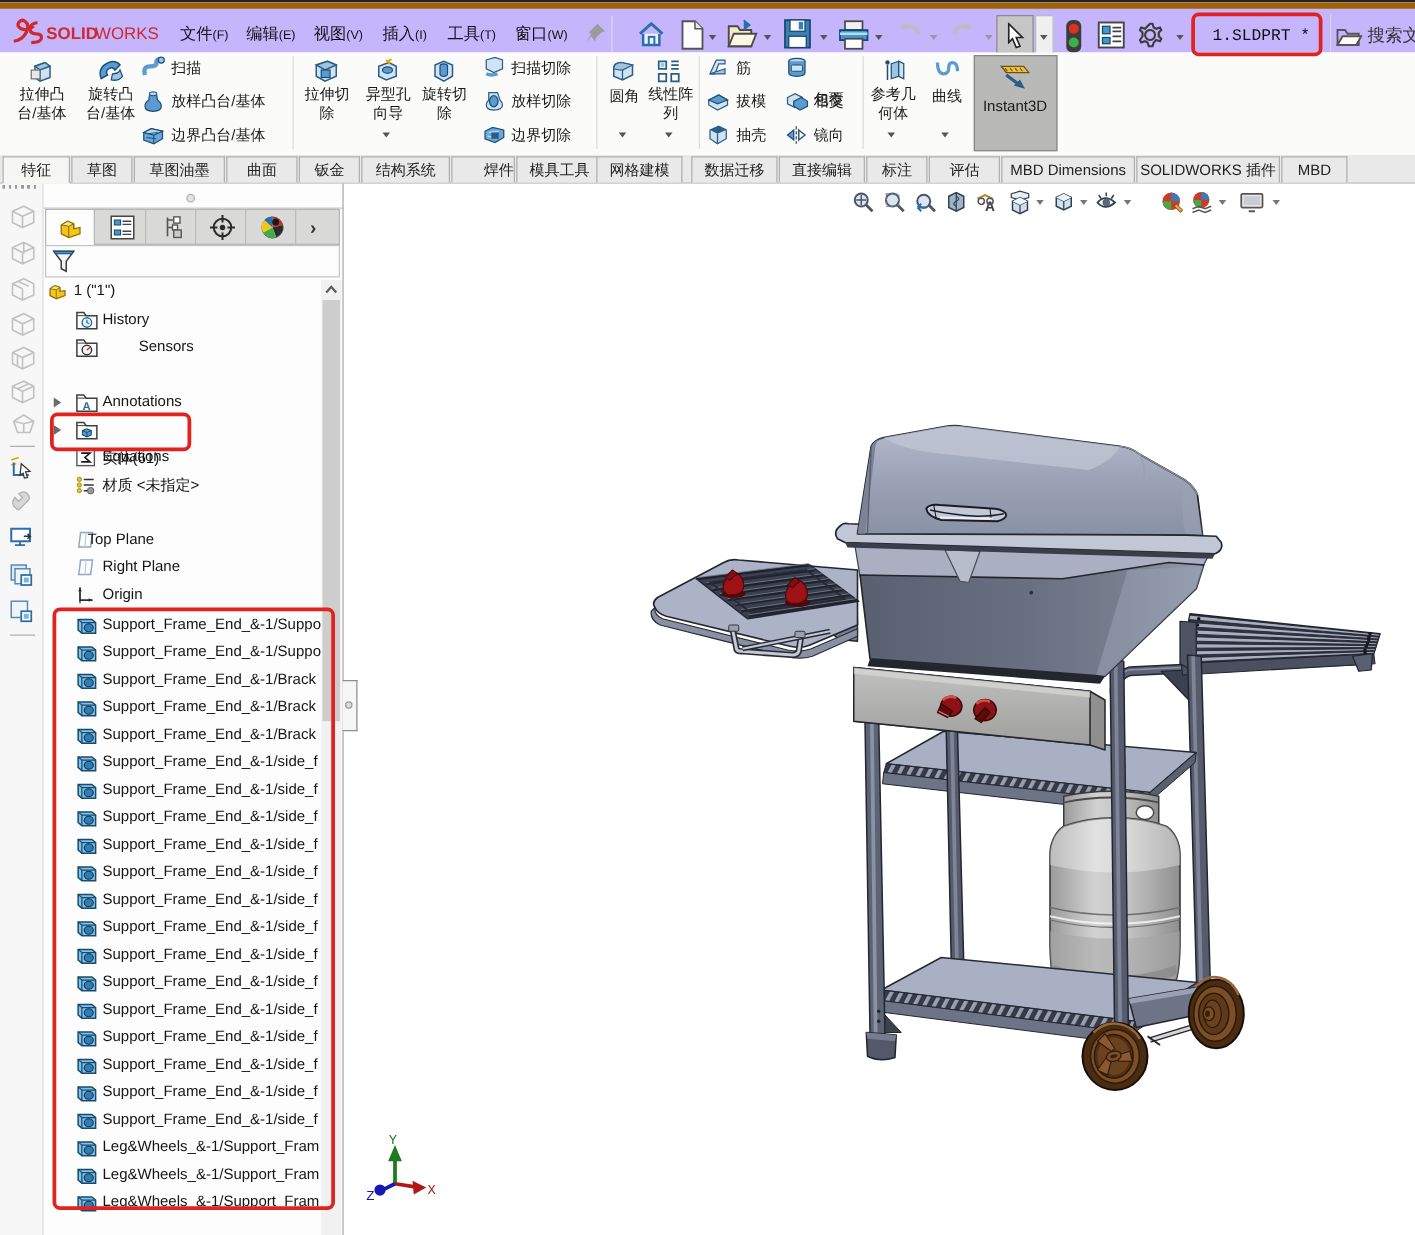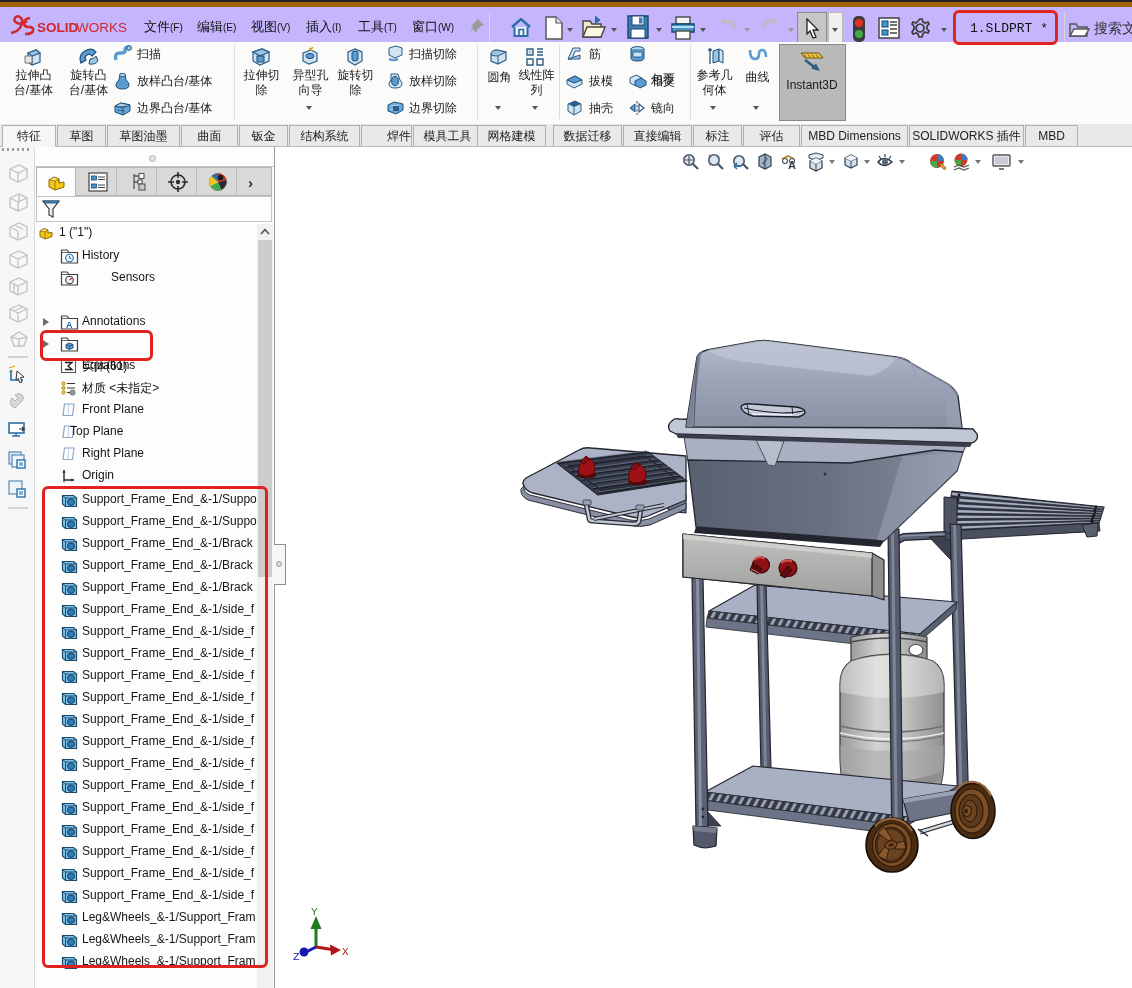--- a/index.html
+++ b/index.html
@@ -441,27 +441,20 @@
       <div class="trow" style="top:230px;">
           <svg class="abs" style="left:25px; top:3px;" width="17" height="16" viewBox="0 0 17 16">
             <circle cx="3.5" cy="3.5" r="1.7" fill="#f5c518" stroke="#8a6d00" stroke-width="0.6"></circle>
             <circle cx="3.5" cy="8" r="1.7" fill="#f5c518" stroke="#8a6d00" stroke-width="0.6"></circle>
             <circle cx="3.5" cy="12.5" r="1.7" fill="#f5c518" stroke="#8a6d00" stroke-width="0.6"></circle>
             <path d="M7 3.5 L15 3.5 M7 8 L15 8 M7 12.5 L10 12.5" stroke="#333" stroke-width="1.2"></path>
             <circle cx="12.5" cy="12.5" r="2.6" fill="#9a9a9a" stroke="#555" stroke-width="0.7"></circle>
           </svg>
           <div class="txt" style="left:47px;">材质 &lt;未指定&gt;</div>
         </div>
-      <div class="trow" style="top:252px;">
-          <svg class="abs" style="left:25px; top:3px;" width="18" height="16" viewBox="0 0 18 16">
-            <path d="M4.5 2 L14 2 L12.5 13.5 L3 13.5 Z" fill="none" stroke="#8aa8c8" stroke-width="1.2"></path>
-            <path d="M8.8 2 L8 13.5" stroke="#b9cbdd" stroke-width="0.9"></path>
-          </svg>
-          <div class="txt" style="left:47px;">Front Plane</div>
-        </div>
       <div class="trow" style="top:274px;">
           <svg class="abs" style="left:25px; top:3px;" width="18" height="16" viewBox="0 0 18 16">
             <path d="M4.5 2 L14 2 L12.5 13.5 L3 13.5 Z" fill="none" stroke="#8aa8c8" stroke-width="1.2"></path>
             <path d="M8.8 2 L8 13.5" stroke="#b9cbdd" stroke-width="0.9"></path>
           </svg>
           <div class="txt" style="left:35px;">Top Plane</div>
         </div>
       <div class="trow" style="top:296px;">
           <svg class="abs" style="left:25px; top:3px;" width="18" height="16" viewBox="0 0 18 16">
             <path d="M4.5 2 L14 2 L12.5 13.5 L3 13.5 Z" fill="none" stroke="#8aa8c8" stroke-width="1.2"></path>

